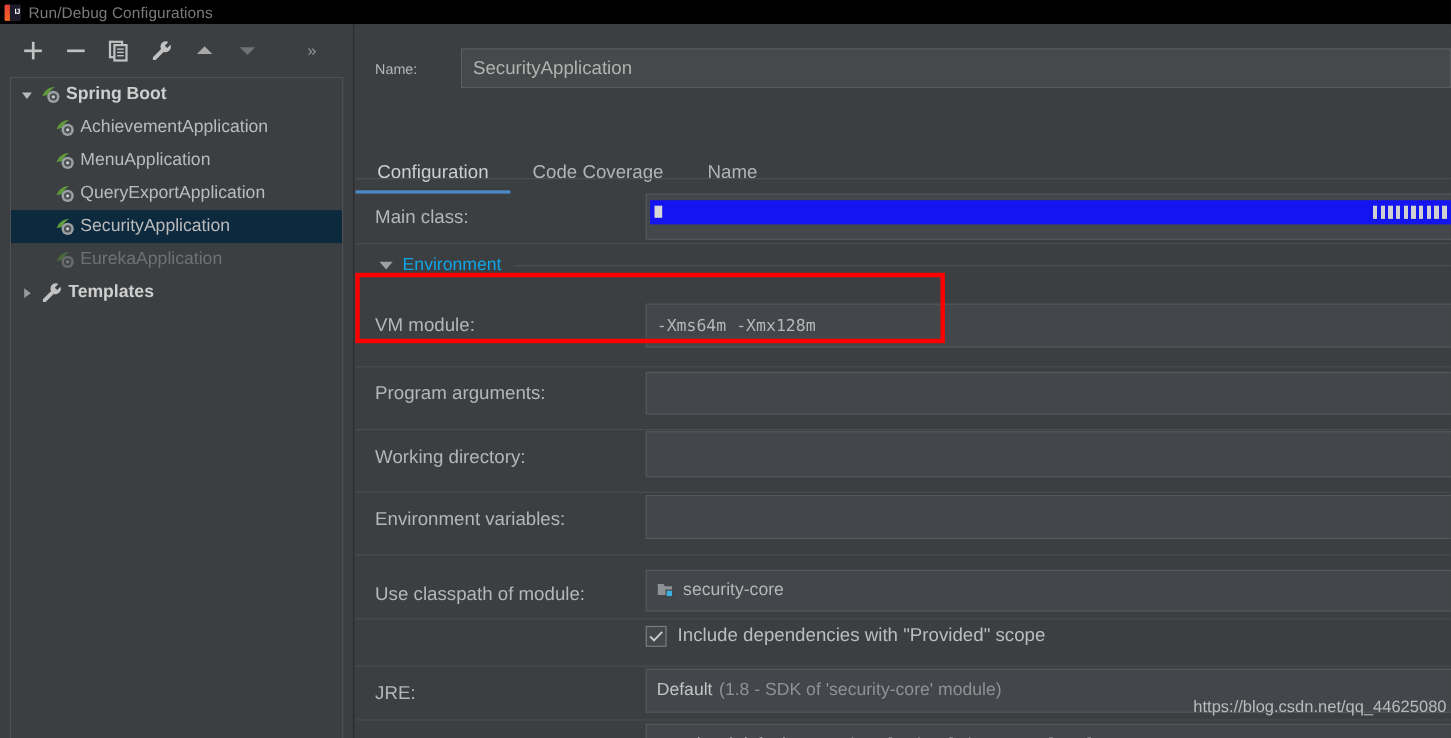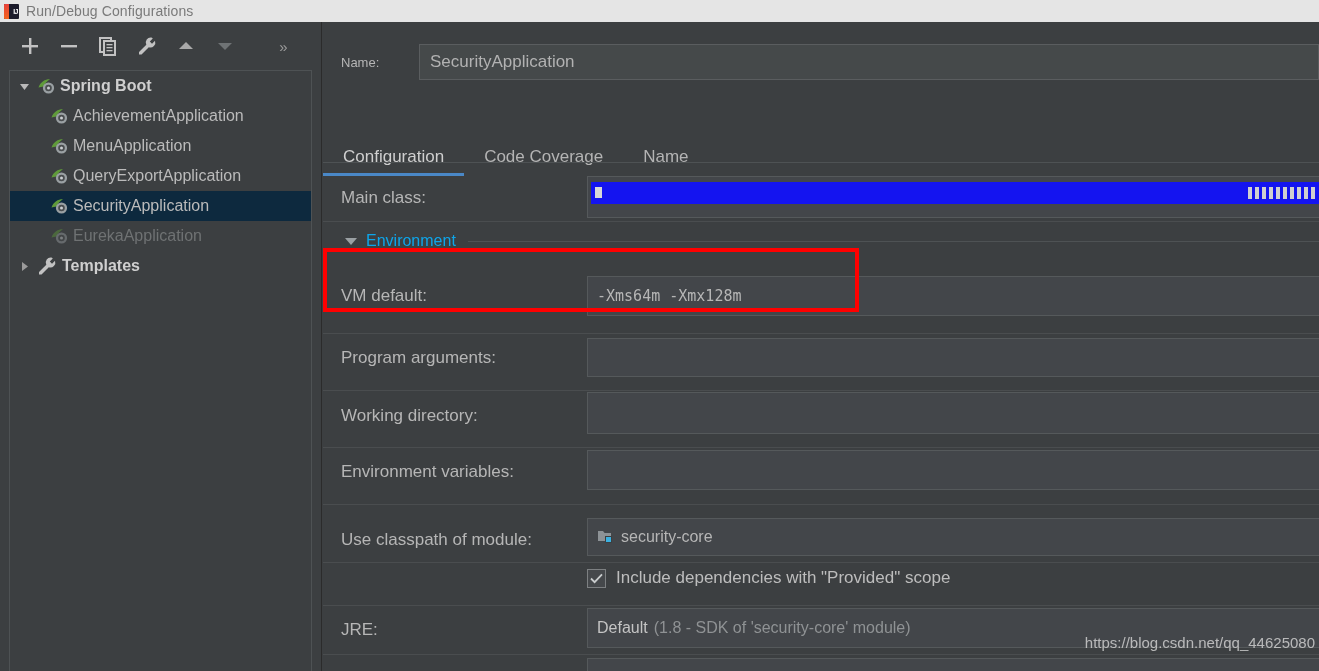--- a/index.html
+++ b/index.html
@@ -7,21 +7,21 @@
     width:1319px;height:671px;overflow:hidden;
     background:#3c3f41;
     font-family:"Liberation Sans", sans-serif;
     -webkit-font-smoothing:antialiased;
   }
   .app{position:relative;width:1319px;height:671px;overflow:hidden;}
 
   
   .titlebar{
     position:absolute;left:0;top:0;width:1319px;height:22px;
-    background:#e5e5e5;
+    background:#000000;
     display:flex;align-items:center;gap:7px;padding-left:4px;
     box-sizing:border-box;
   }
   .ij-icon{
     width:15px;height:15px;position:relative;flex:0 0 auto;
     background:#1b1b2b;border-radius:1px;overflow:hidden;
   }
   .ij-icon::before{
     content:"";position:absolute;left:0;top:0;width:5px;height:15px;
     background:linear-gradient(180deg,#e8413a 0%,#f2641e 100%);
@@ -367,21 +367,21 @@
       </div>
       <div class="sep" style="top:57px;"></div>
 
       <div class="env-header" style="top:64px;">
         <span class="tri"></span>
         <span class="txt">Environment</span>
         <span class="line"></span>
       </div>
 
       <div class="row" style="top:110px;height:44px;">
-        <div class="lbl">VM default:</div>
+        <div class="lbl">VM module:</div>
       </div>
       <div class="field mono" style="top:112px;height:40px;">-Xms64m -Xmx128m</div>
       <div class="sep" style="top:169px;"></div>
 
       <div class="row" style="top:172px;height:44px;">
         <div class="lbl">Program arguments:</div>
       </div>
       <div class="field" style="top:174px;height:39px;"></div>
       <div class="sep" style="top:226px;"></div>
 

